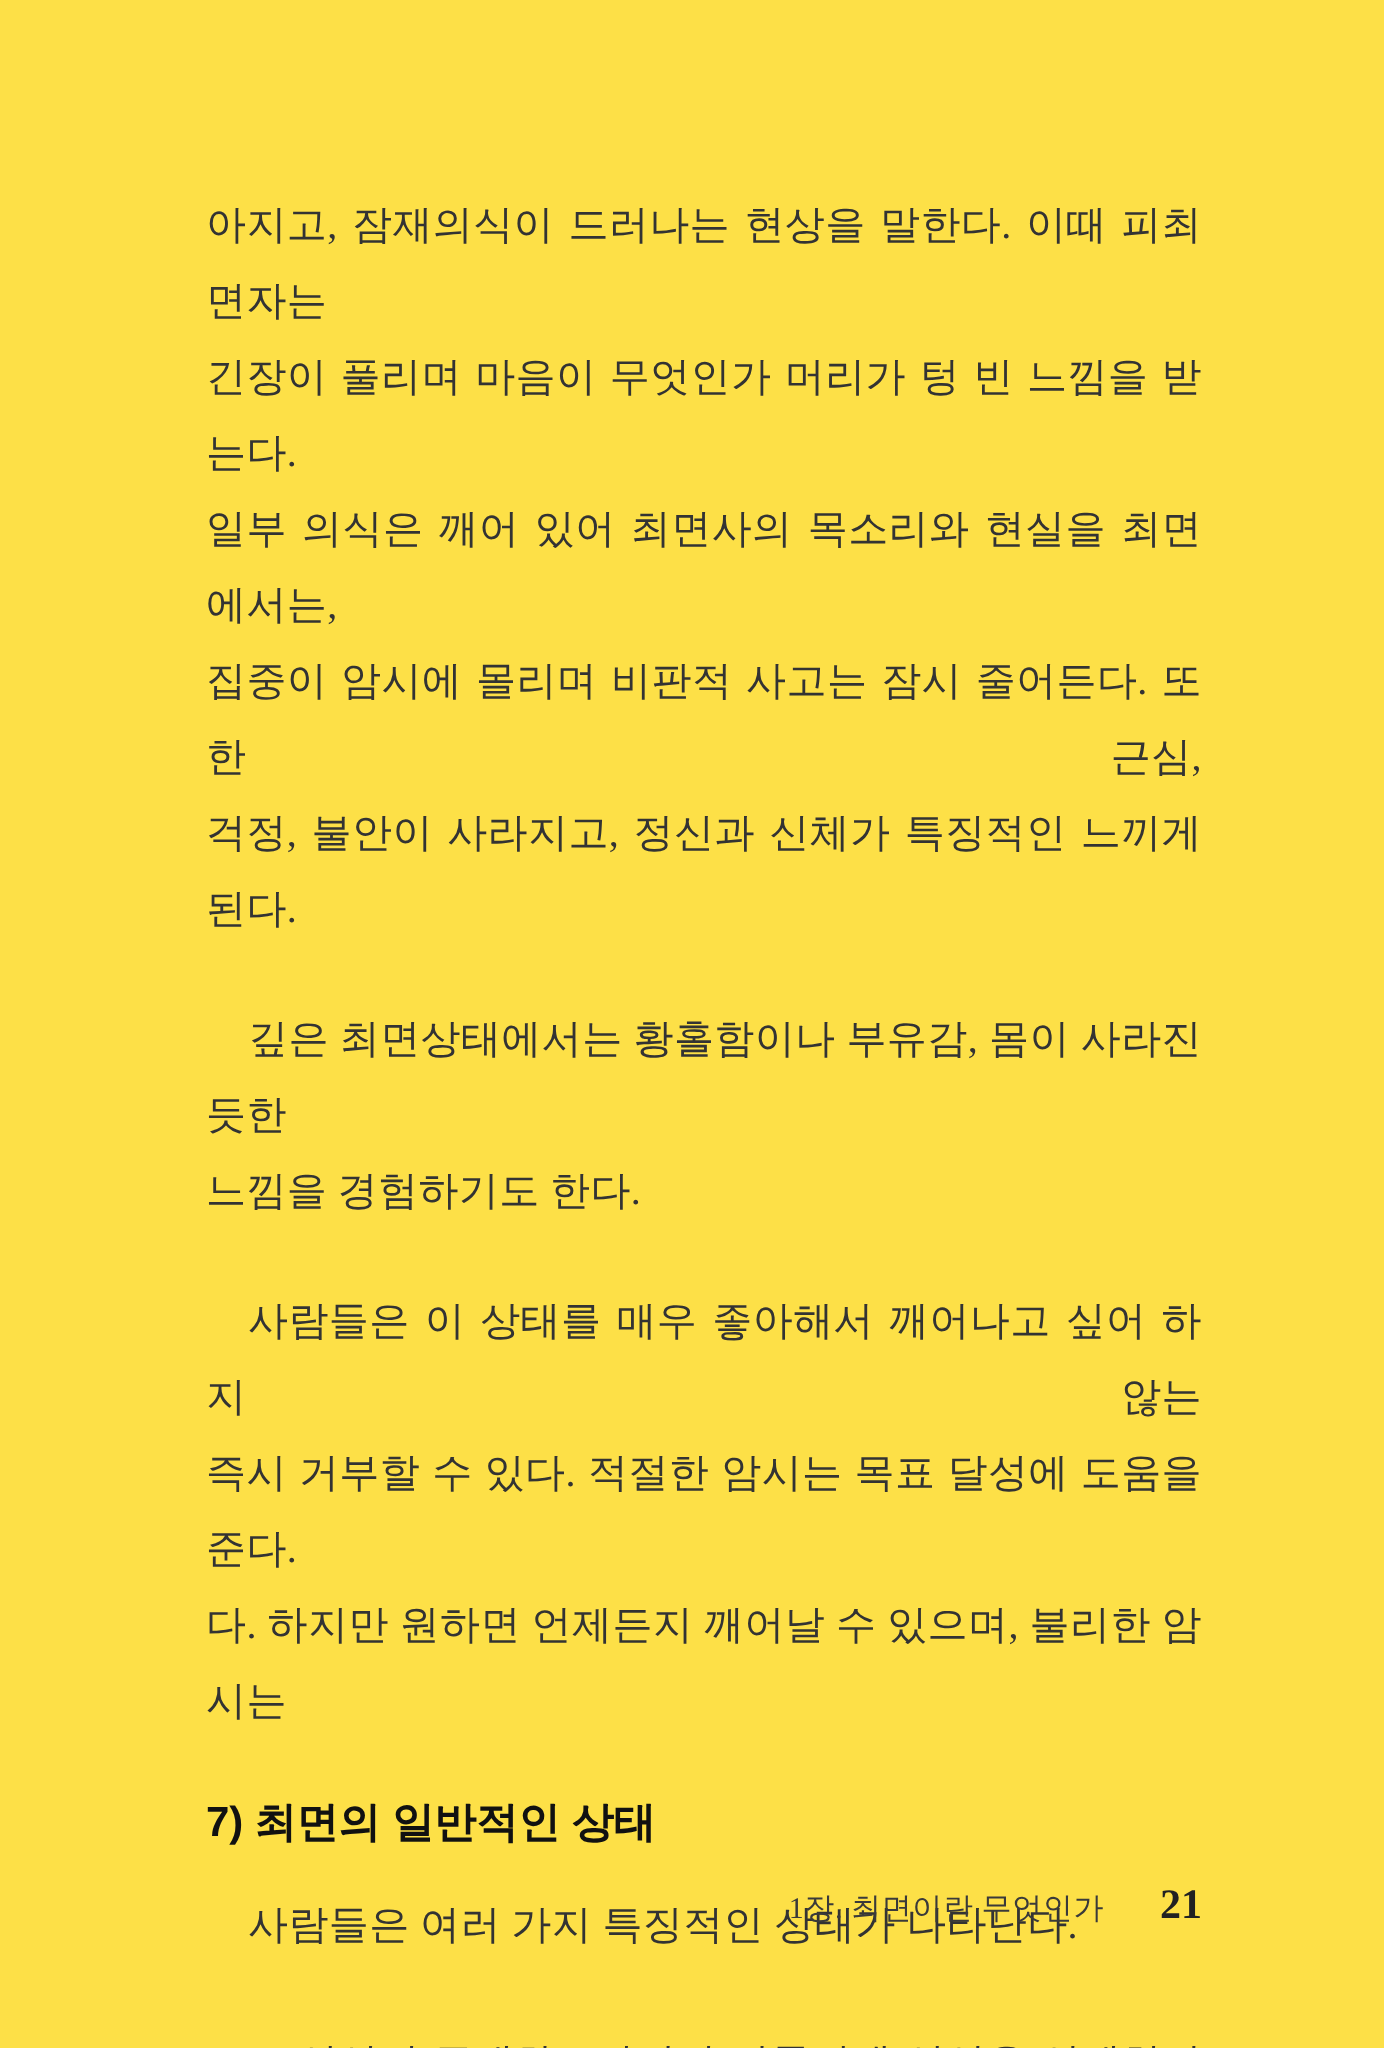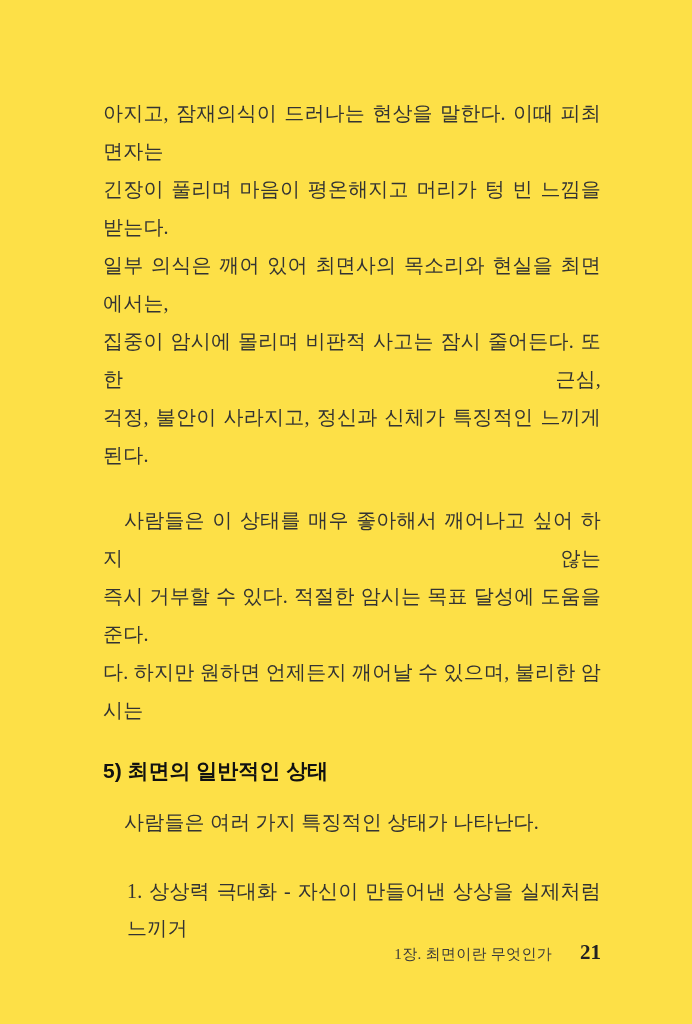--- a/index.html
+++ b/index.html
@@ -66,34 +66,38 @@
   }
 </style>
 </head>
 <body>
 
 <div class="page">
   <main class="text-column">
 
     <section>
       <div class="ln j">아지고, 잠재의식이 드러나는 현상을 말한다. 이때 피최면자는</div>
-      <div class="ln j">긴장이 풀리며 마음이 평온해지고 머리가 텅 빈 느낌을 받는다.</div>
+      <div class="ln j">긴장이 풀리며 마음이 무엇인가 머리가 텅 빈 느낌을 받는다.</div>
       <div class="ln j">일부 의식은 깨어 있어 최면사의 목소리와 현실을 최면에서는,</div>
       <div class="ln j">집중이 암시에 몰리며 비판적 사고는 잠시 줄어든다. 또한 근심,</div>
       <div class="ln j">걱정, 불안이 사라지고, 정신과 신체가 특징적인 느끼게 된다.</div>
     </section>
 
+    <section class="gap-para">
+      <div class="ln j indent">깊은 최면상태에서는 황홀함이나 부유감, 몸이 사라진 듯한</div>
+      <div class="ln">느낌을 경험하기도 한다.</div>
+    </section>
 
     <section class="gap-para">
       <div class="ln j indent">사람들은 이 상태를 매우 좋아해서 깨어나고 싶어 하지 않는</div>
       <div class="ln j">즉시 거부할 수 있다. 적절한 암시는 목표 달성에 도움을 준다.</div>
       <div class="ln j">다. 하지만 원하면 언제든지 깨어날 수 있으며, 불리한 암시는</div>
     </section>
 
-    <h2 class="heading">5) 최면의 일반적인 상태</h2>
+    <h2 class="heading">7) 최면의 일반적인 상태</h2>
 
     <section class="intro-para">
       <div class="ln indent">사람들은 여러 가지 특징적인 상태가 나타난다.</div>
     </section>
 
     <section class="numbered-list">
       <div class="ln j">1. 상상력 극대화 - 자신이 만들어낸 상상을 실제처럼 느끼거</div>
 
     </section>
 

